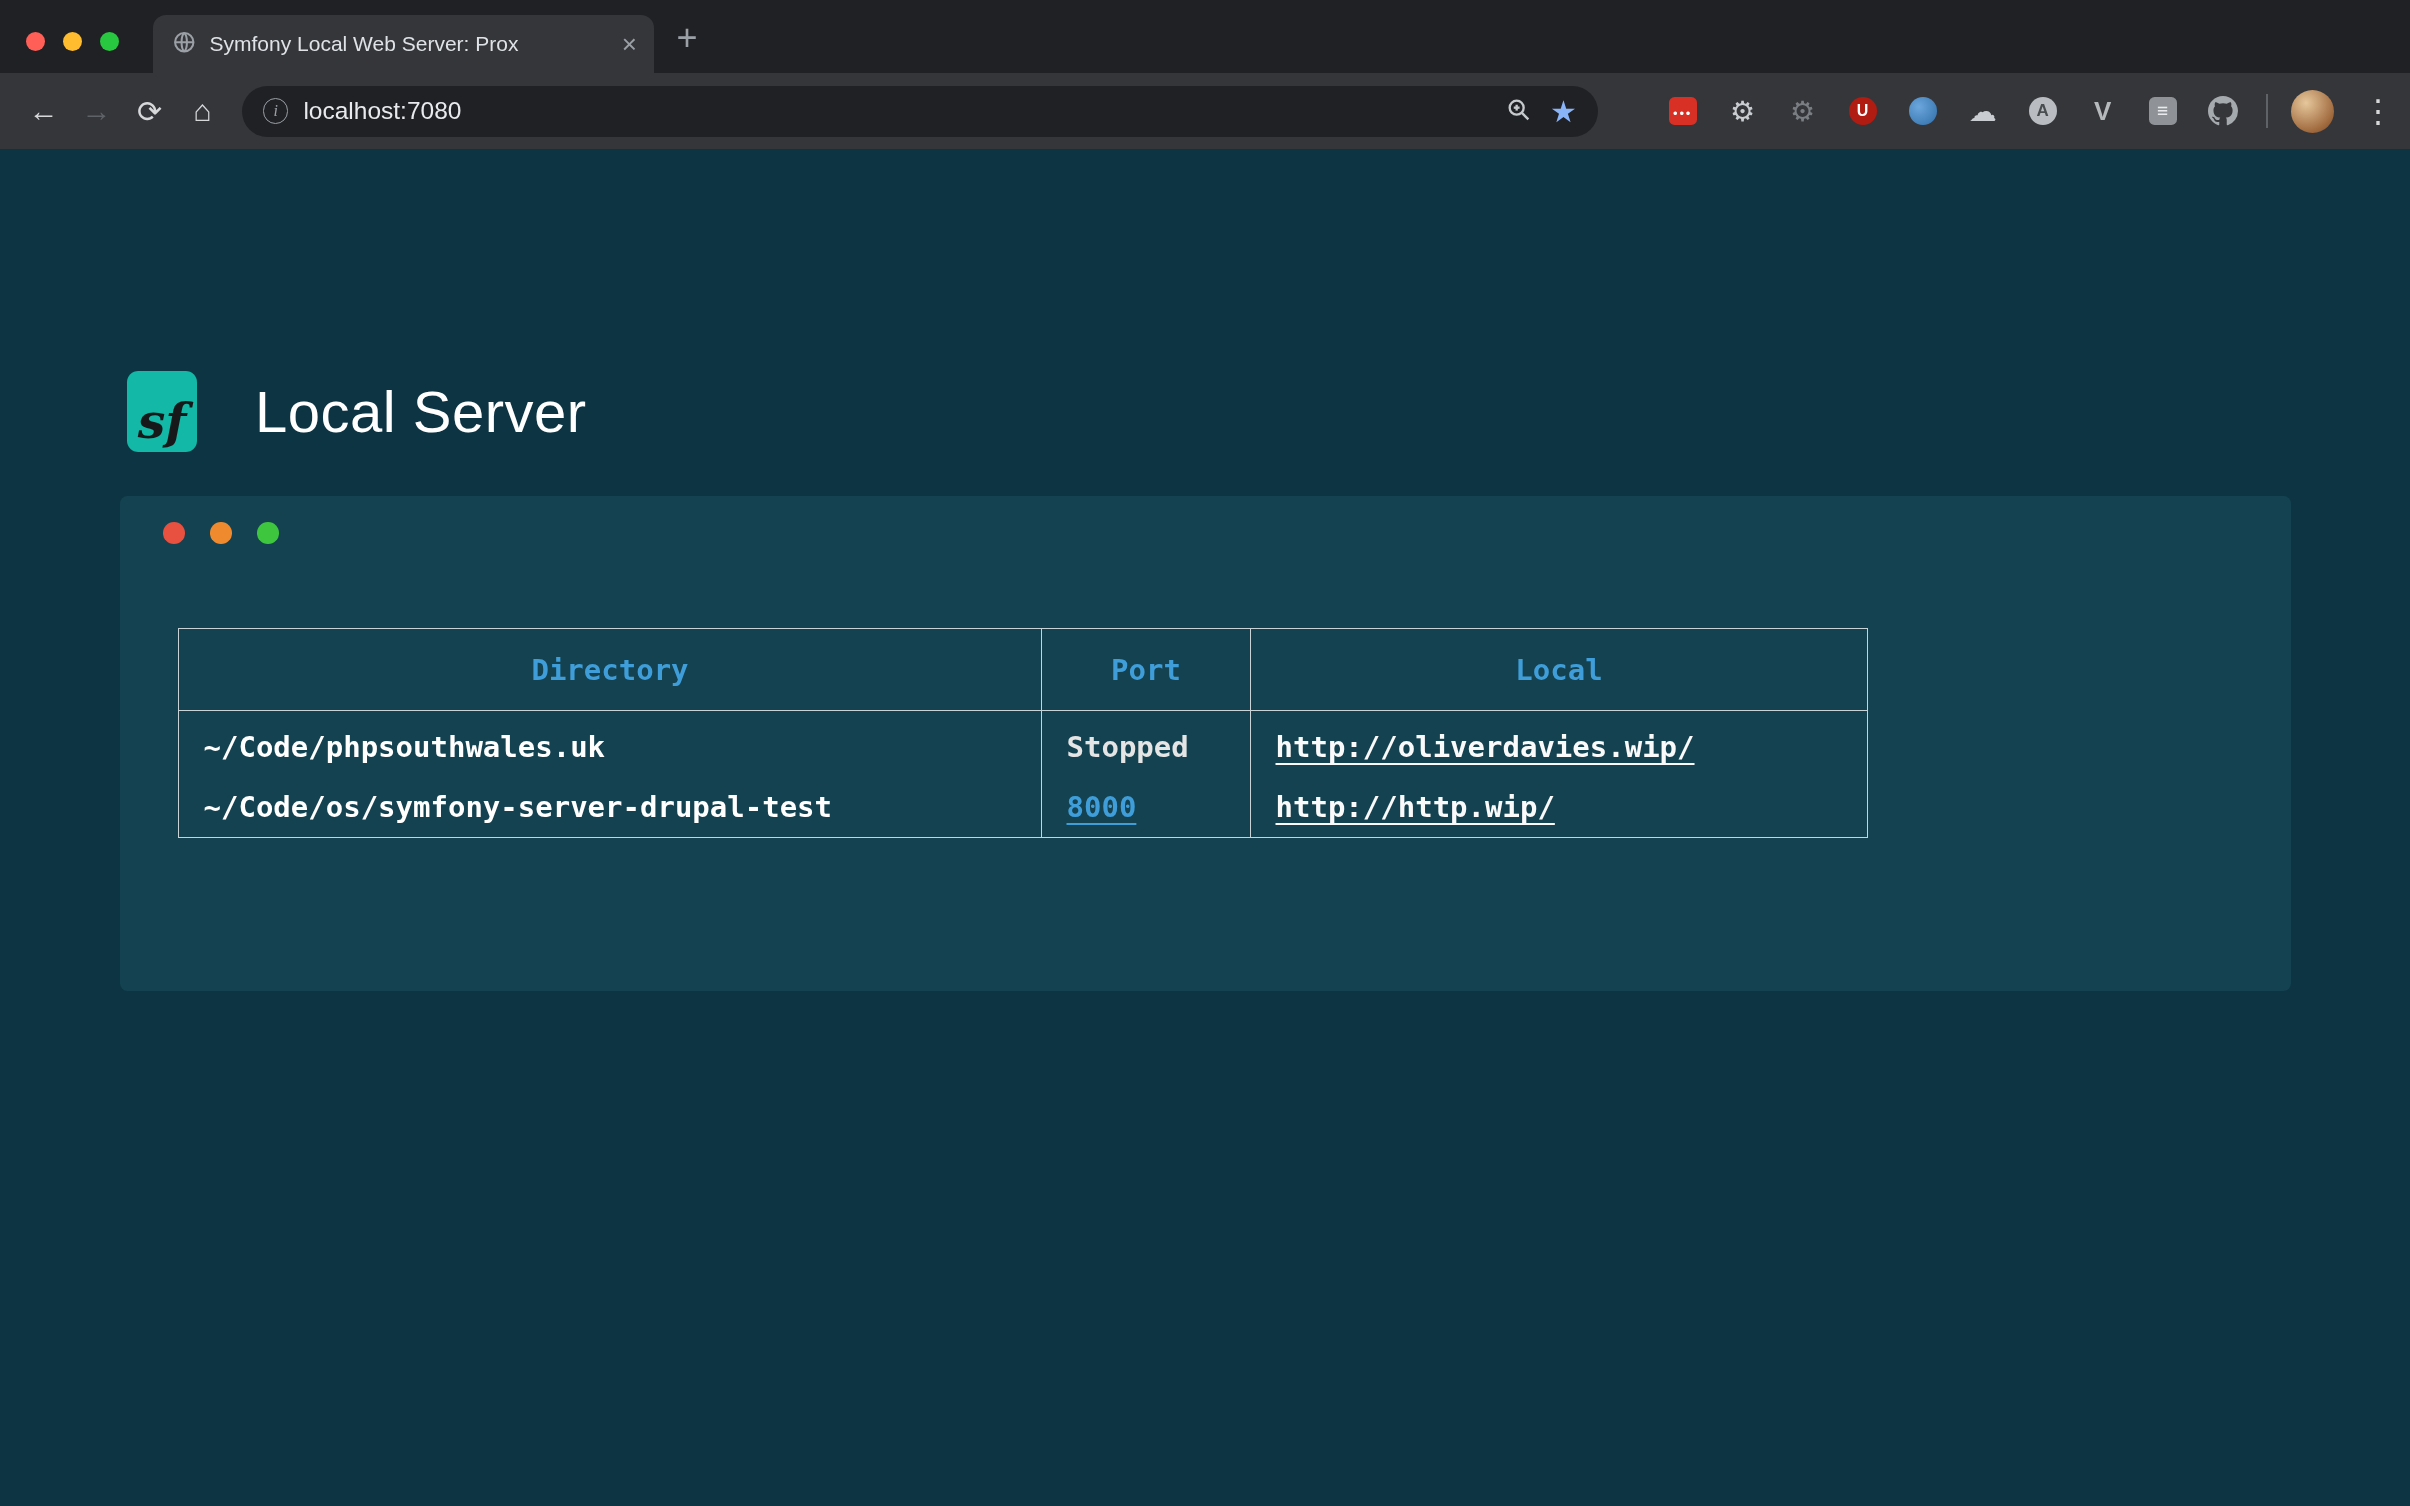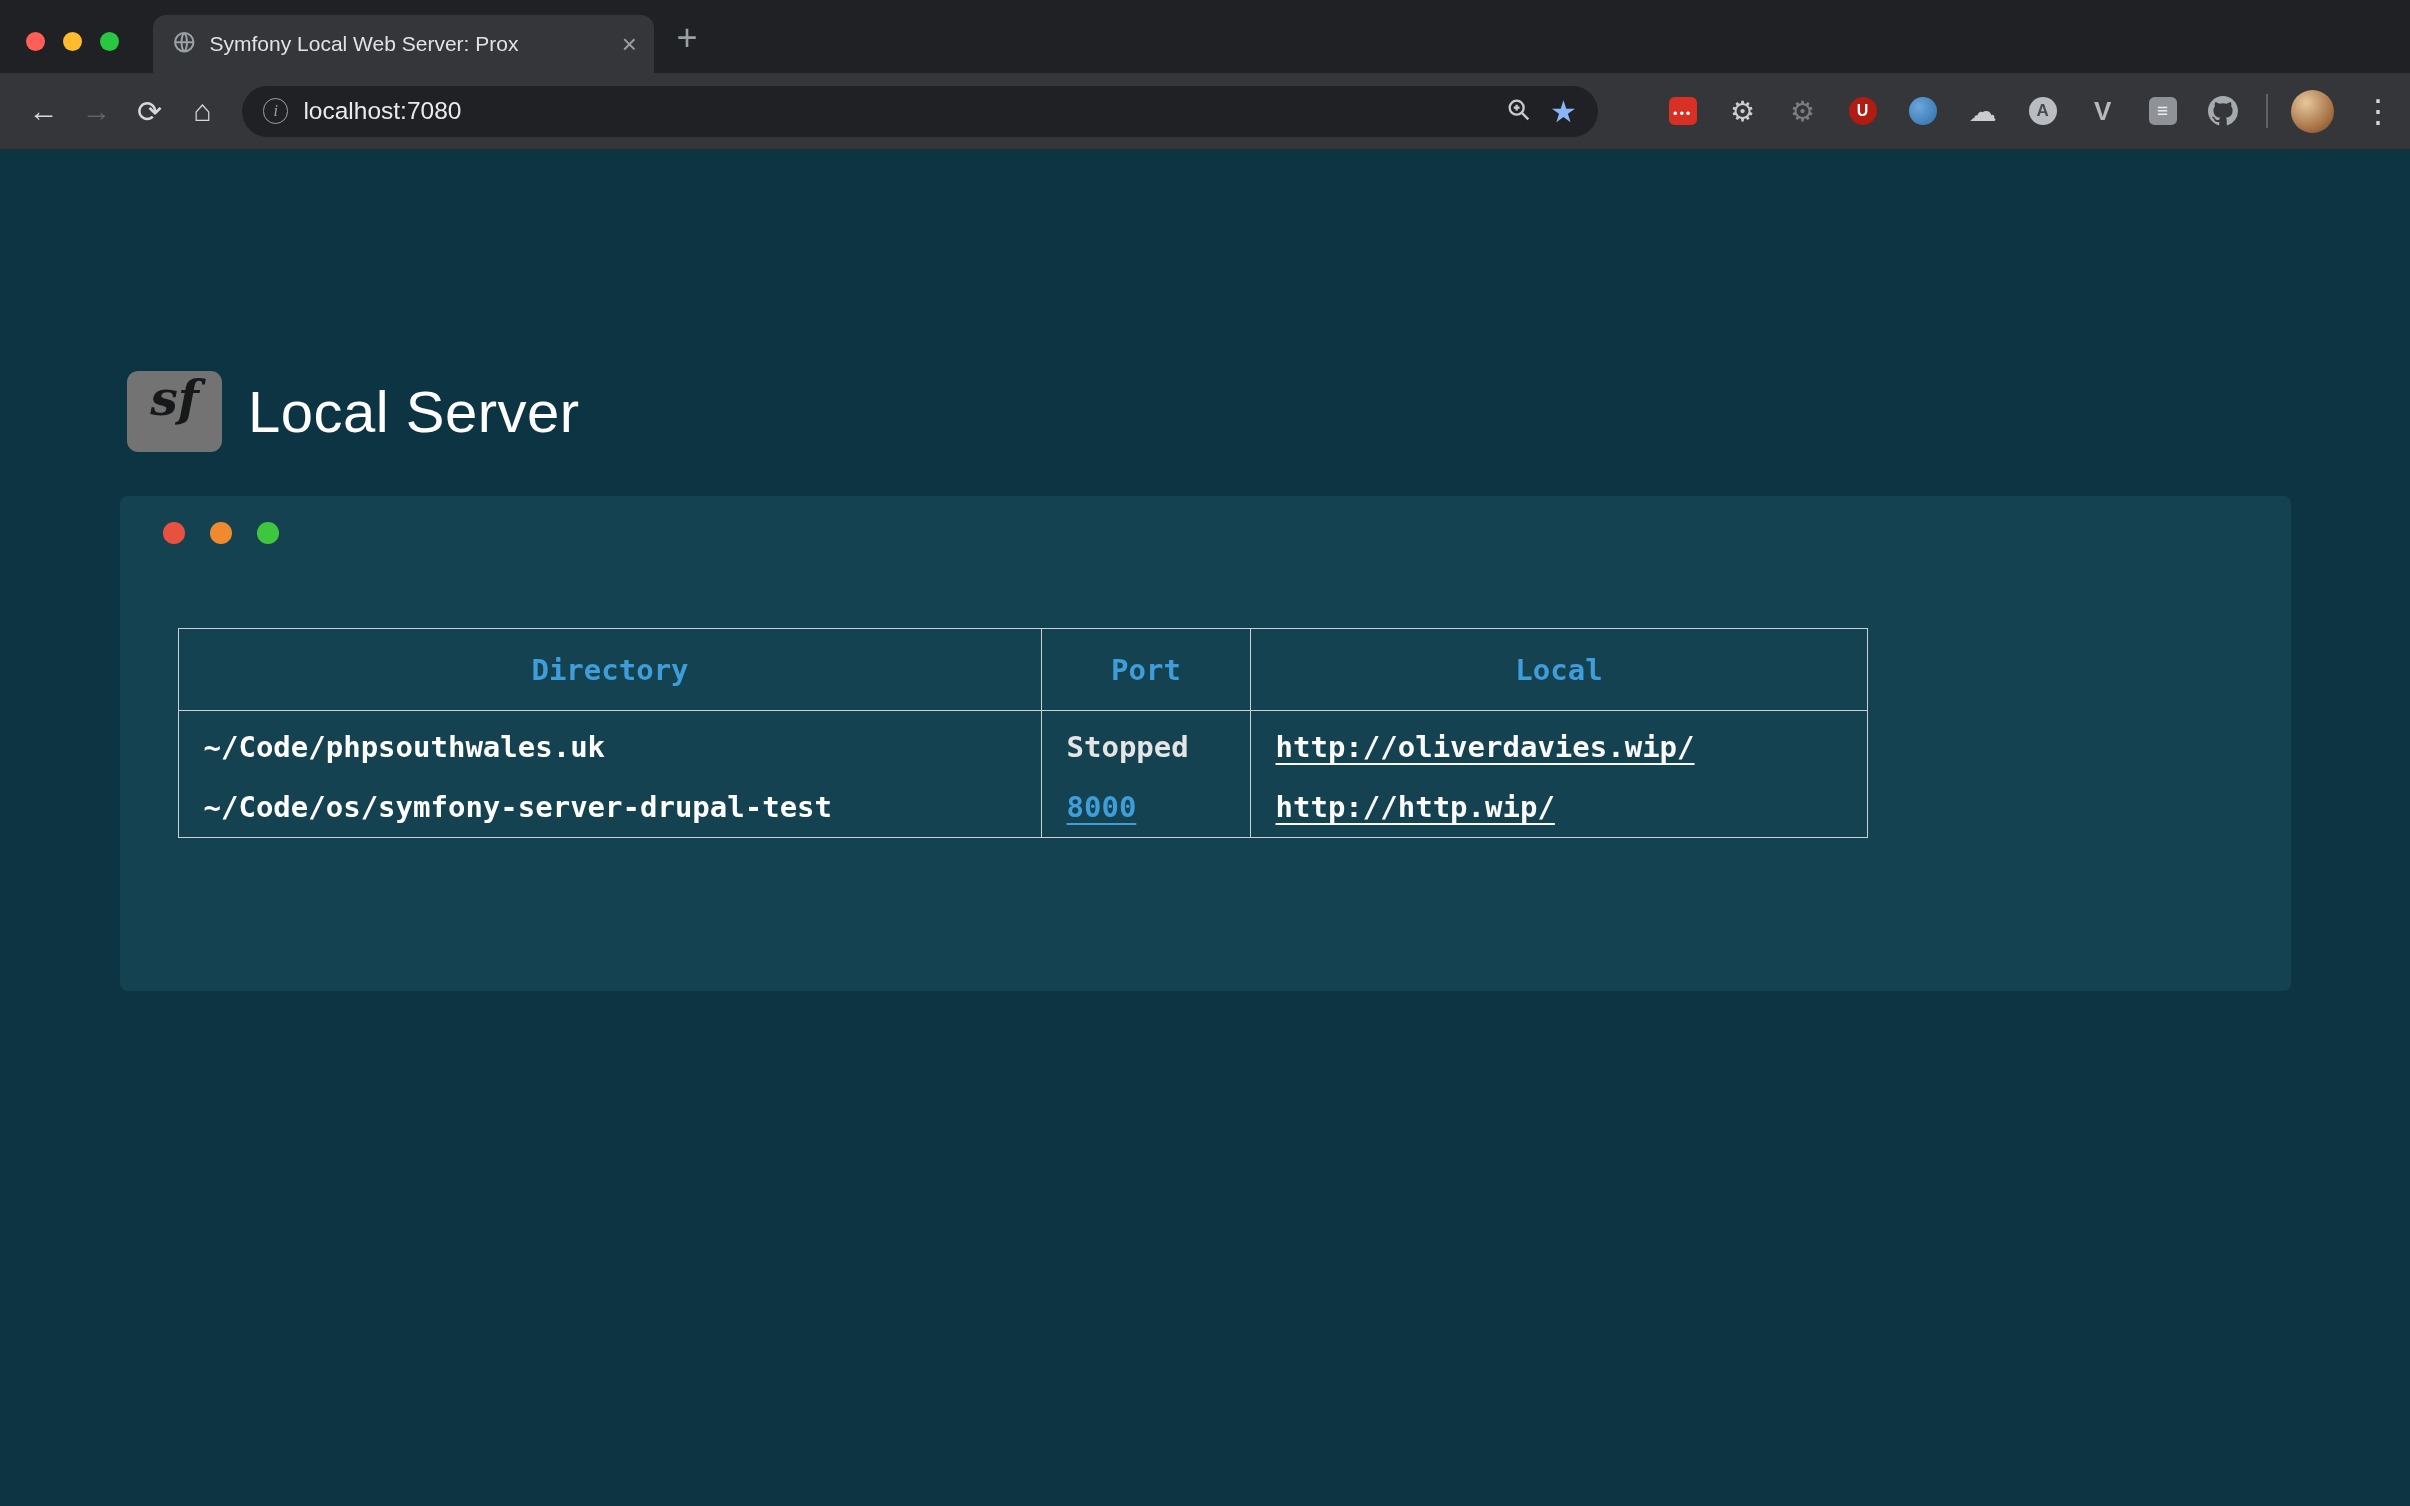--- a/index.html
+++ b/index.html
@@ -48,25 +48,25 @@
   .sqlines { width:28px; height:28px; border-radius:5.6px; background:#8f9398; color:#e8eaed; font-size:19px;
              display:flex; align-items:center; justify-content:center; }
   .sep { width:1.9px; height:34px; background:#5f6368; margin:0 3.8px; }
   .avatar { width:43px; height:43px; border-radius:50%;
             background:radial-gradient(circle at 35% 30%, #e6c79c, #a06a3e 70%, #6e4426); }
   .menu-dots { color:#d6d8da; font-size:32px; margin-left:9.4px; }
 
   
   .page { position:relative; height:1355px; background:#0d3443; }
   .brand { position:absolute; left:127px; top:221px; display:flex; align-items:center; gap:26px; }
-  .sf-logo { width:95px; height:81px; background:#737373; border-radius:11.3px;
-             display:flex; align-items:flex-start; justify-content:center; }
+  .sf-logo { width:70px; height:81px; background:#14b8a6; border-radius:11.3px;
+             display:flex; align-items:flex-end; justify-content:center; }
   .sf-logo span { font-family:"DejaVu Serif", serif; font-style:italic; font-weight:bold;
                   font-size:49px; color:#16181a; transform:translateY(-1.9px); }
-  .page-title { color:#ffffff; font-size:58px; font-weight:500; letter-spacing:0.5px; }
+  .page-title { color:#ffffff; font-size:58px; font-weight:500; letter-spacing:0.5px;margin-left:32px; }
 
   .panel { position:absolute; left:120px; top:346px; width:2171px; height:495px;
            background:#144250; border-radius:7.5px; }
   .panel-dots { position:absolute; left:43px; top:26px; display:flex; gap:25.4px; }
   .panel-dots .pd { width:21.7px; height:21.7px; border-radius:50%; }
   .pd.r { background:#e8503f; } .pd.o { background:#ef8a2f; } .pd.g { background:#3fc63f; }
 
   table.server { position:absolute; left:58px; top:132px; width:1688px; table-layout:fixed;
                  border-collapse:collapse; border:1.9px solid #c9d2d6;
                  font-family:"DejaVu Sans Mono", monospace; font-weight:bold; }

